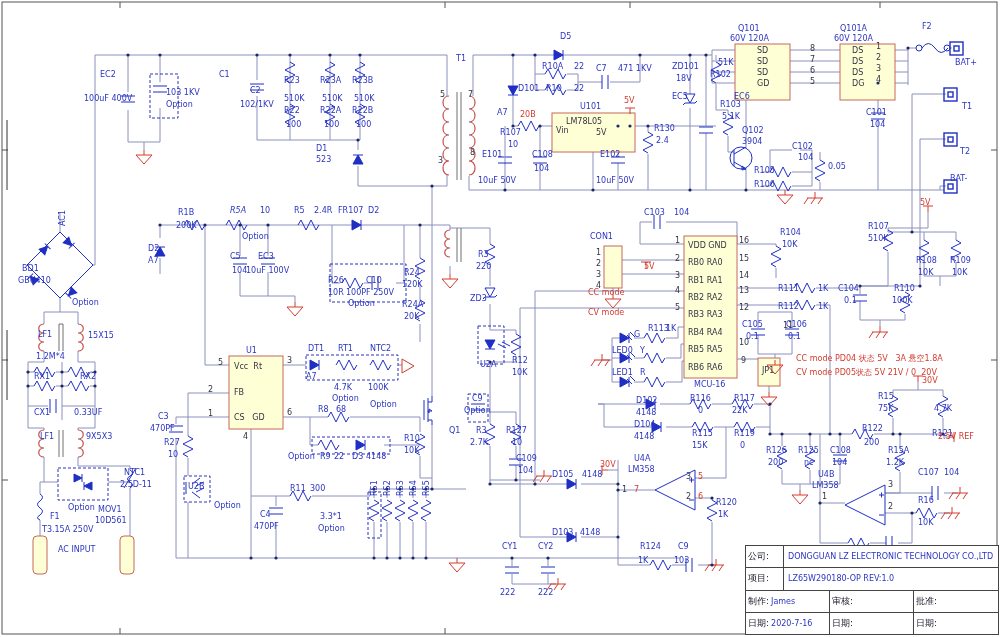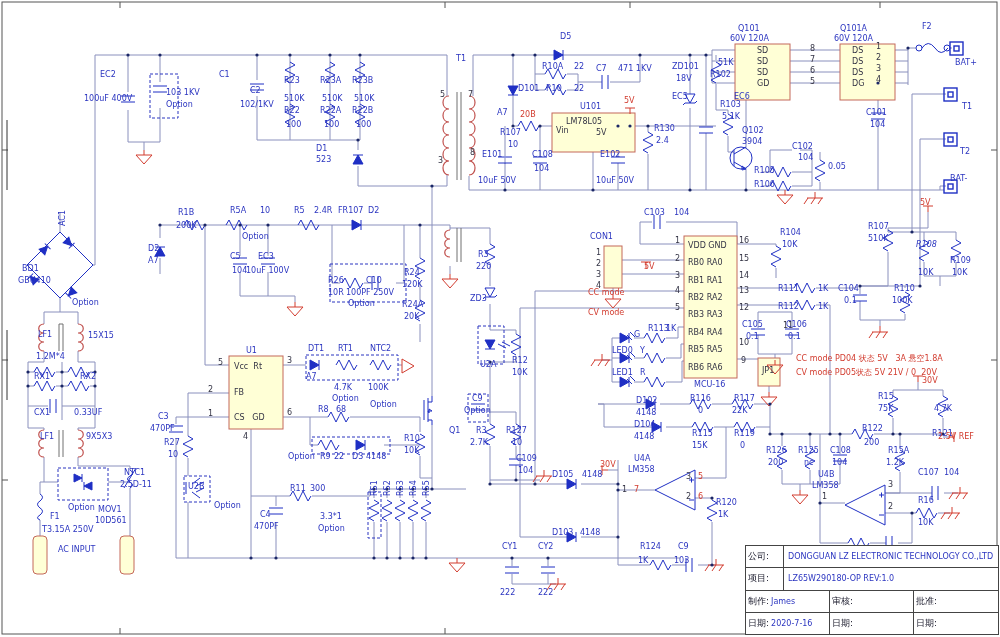--- a/index.html
+++ b/index.html
@@ -457,21 +457,21 @@
       <span class="lb" style="left: 356px; top: 120px;">100</span>
       <span class="lb" style="left: 316px; top: 144px;">D1</span>
       <span class="lb" style="left: 316px; top: 155px;">523</span>
       <span class="lb" style="left: 456px; top: 54px;">T1</span>
       <span class="lb d" style="left: 440px; top: 90px;">5</span>
       <span class="lb d" style="left: 468px; top: 90px;">7</span>
       <span class="lb d" style="left: 438px; top: 156px;">3</span>
       <span class="lb d" style="left: 470px; top: 148px;">8</span>
       <span class="lb" style="left: 178px; top: 208px;">R1B</span>
       <span class="lb" style="left: 176px; top: 221px;">200K</span>
-      <span class="lb" style="left: 230px; top: 206px;">R5A</span>
+      <span class="lb" style="left: 230px; top: 206px; font-style: italic;">R5A</span>
       <span class="lb" style="left: 260px; top: 206px;">10</span>
       <span class="lb" style="left: 242px; top: 232px;">Option</span>
       <span class="lb" style="left: 294px; top: 206px;">R5</span>
       <span class="lb" style="left: 314px; top: 206px;">2.4R</span>
       <span class="lb" style="left: 338px; top: 206px;">FR107</span>
       <span class="lb" style="left: 368px; top: 206px;">D2</span>
       <span class="lb" style="left: 148px; top: 244px;">D2</span>
       <span class="lb" style="left: 148px; top: 256px;">A7</span>
       <span class="lb" style="left: 230px; top: 252px;">C5</span>
       <span class="lb" style="left: 232px; top: 266px;">104</span>
@@ -615,21 +615,21 @@
       <span class="lb" style="left: 742px; top: 126px;">Q102</span>
       <span class="lb" style="left: 742px; top: 137px;">3904</span>
       <span class="lb" style="left: 792px; top: 142px;">C102</span>
       <span class="lb" style="left: 798px; top: 153px;">104</span>
       <span class="lb" style="left: 754px; top: 166px;">R105</span>
       <span class="lb" style="left: 754px; top: 180px;">R106</span>
       <span class="lb" style="left: 828px; top: 162px;">0.05</span>
       <span class="lb r" style="left: 920px; top: 198px;">5V</span>
       <span class="lb" style="left: 868px; top: 222px;">R107</span>
       <span class="lb" style="left: 868px; top: 234px;">510K</span>
-      <span class="lb" style="left: 916px; top: 240px; font-style: italic;">R108</span>
+      <span class="lb" style="left: 916px; top: 256px;">R108</span>
       <span class="lb" style="left: 918px; top: 268px;">10K</span>
       <span class="lb" style="left: 950px; top: 256px;">R109</span>
       <span class="lb" style="left: 952px; top: 268px;">10K</span>
       <span class="lb" style="left: 838px; top: 284px;">C104</span>
       <span class="lb" style="left: 844px; top: 296px;">0.1</span>
       <span class="lb" style="left: 894px; top: 284px;">R110</span>
       <span class="lb" style="left: 892px; top: 296px;">100K</span>
       <span class="lb" style="left: 644px; top: 208px;">C103</span>
       <span class="lb" style="left: 674px; top: 208px;">104</span>
       <span class="lb" style="left: 780px; top: 228px;">R104</span>

